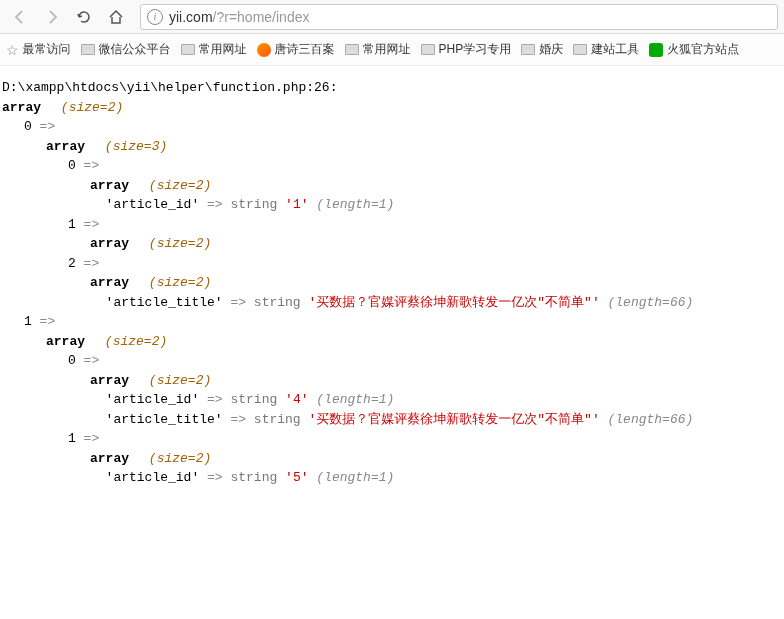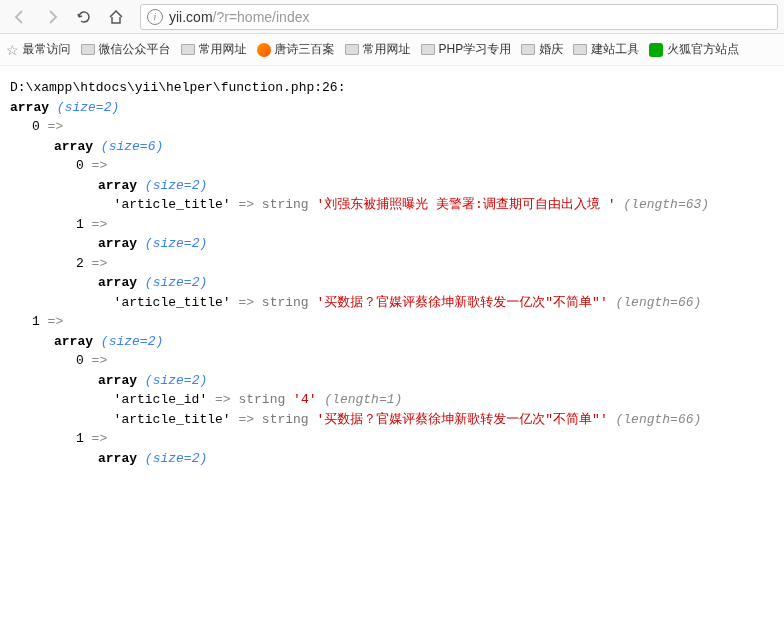--- a/index.html
+++ b/index.html
@@ -88,28 +88,28 @@
   border-radius: 50%;
   background: linear-gradient(135deg,#ff9500,#ff5500);
 }
 .wx-icon {
   width: 14px;
   height: 14px;
   border-radius: 3px;
   background: #0a0;
 }
 .content {
-  padding: 12px 10px;
+  padding: 12px 2px;
   font-family: Consolas, "Courier New", monospace;
   font-size: 13px;
   line-height: 1.5;
   color: #000;
 }
 .path { color: #000; }
-.italic { font-style: italic; color: #3b82f6; }
+.italic { font-style: italic; color: #a16207; margin-left: 12px; }
 .arrow { color: #888; }
 .type-str { color: #777; }
 .str-val { color: #c00; }
 .len { font-style: italic; color: #888; }
 .ind0 { padding-left: 0; }
 .ind1 { padding-left: 22px; }
 .ind2 { padding-left: 44px; }
 .ind3 { padding-left: 66px; }
 .ind4 { padding-left: 88px; }
 .line { white-space: nowrap; display: block; }
@@ -183,31 +183,32 @@
       <span class="wx-icon"></span>
       <span>火狐官方站点</span>
     </div>
 </div>
 
 <div class="content">
   <span class="line path">D:\xampp\htdocs\yii\helper\function.php:26:</span>
   <span class="line ind0"><b>array</b> <span class="italic">(size=2)</span></span>
   <div id="dump-body">
       <span class="line ind1">0 <span class="arrow">=&gt;</span></span>
-      <span class="line ind2"><b>array</b> <span class="italic">(size=6)</span></span>
+      <span class="line ind2"><b>array</b> <span class="italic">(size=3)</span></span>
       <span class="line ind3">0 <span class="arrow">=&gt;</span></span>
       <span class="line ind4"><b>array</b> <span class="italic">(size=2)</span></span>
-      <span class="line ind4">&nbsp;&nbsp;'article_title' <span class="arrow">=&gt;</span> <span class="type-str">string</span> <span class="str-val">'刘强东被捕照曝光 美警署:调查期可自由出入境 '</span> <span class="len">(length=63)</span></span>
+      <span class="line ind4">&nbsp;&nbsp;'article_id' <span class="arrow">=&gt;</span> <span class="type-str">string</span> <span class="str-val">'1'</span> <span class="len">(length=1)</span></span>
       <span class="line ind3">1 <span class="arrow">=&gt;</span></span>
       <span class="line ind4"><b>array</b> <span class="italic">(size=2)</span></span>
       <span class="line ind3">2 <span class="arrow">=&gt;</span></span>
       <span class="line ind4"><b>array</b> <span class="italic">(size=2)</span></span>
       <span class="line ind4">&nbsp;&nbsp;'article_title' <span class="arrow">=&gt;</span> <span class="type-str">string</span> <span class="str-val">'买数据？官媒评蔡徐坤新歌转发一亿次"不简单"'</span> <span class="len">(length=66)</span></span>
       <span class="line ind1">1 <span class="arrow">=&gt;</span></span>
       <span class="line ind2"><b>array</b> <span class="italic">(size=2)</span></span>
       <span class="line ind3">0 <span class="arrow">=&gt;</span></span>
       <span class="line ind4"><b>array</b> <span class="italic">(size=2)</span></span>
       <span class="line ind4">&nbsp;&nbsp;'article_id' <span class="arrow">=&gt;</span> <span class="type-str">string</span> <span class="str-val">'4'</span> <span class="len">(length=1)</span></span>
       <span class="line ind4">&nbsp;&nbsp;'article_title' <span class="arrow">=&gt;</span> <span class="type-str">string</span> <span class="str-val">'买数据？官媒评蔡徐坤新歌转发一亿次"不简单"'</span> <span class="len">(length=66)</span></span>
       <span class="line ind3">1 <span class="arrow">=&gt;</span></span>
       <span class="line ind4"><b>array</b> <span class="italic">(size=2)</span></span>
+      <span class="line ind4">&nbsp;&nbsp;'article_id' <span class="arrow">=&gt;</span> <span class="type-str">string</span> <span class="str-val">'5'</span> <span class="len">(length=1)</span></span>
     </div>
 </div>
 
 </body></html>

